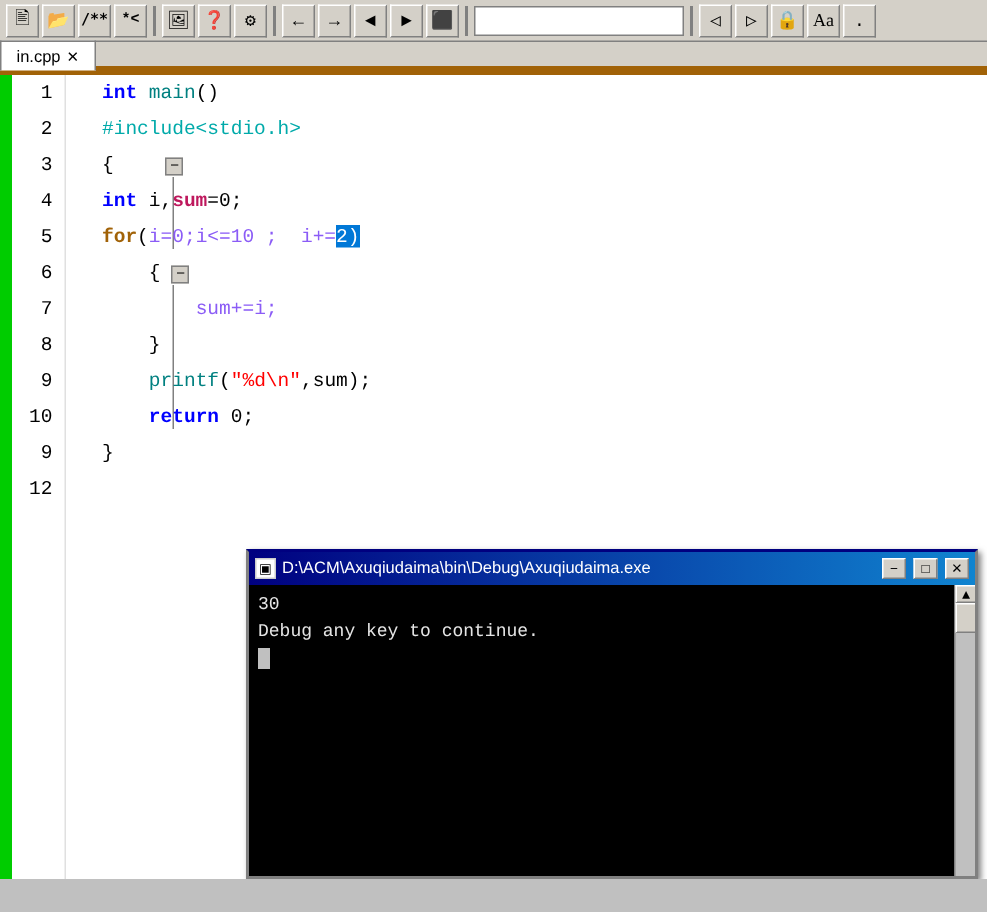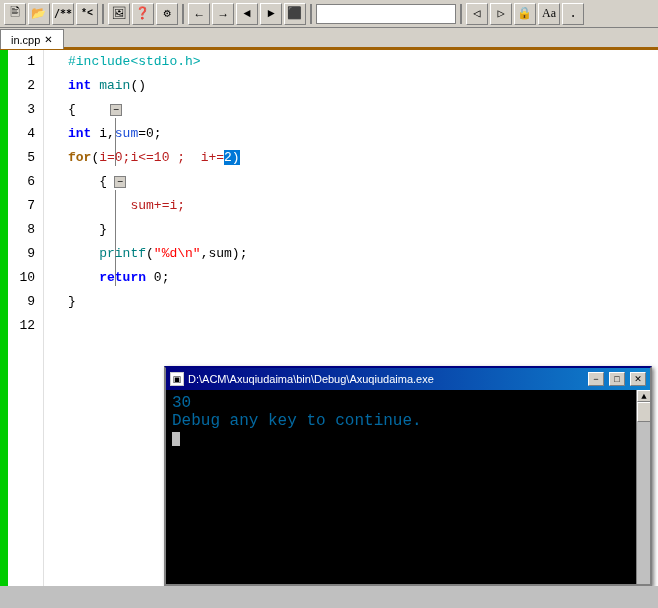--- a/index.html
+++ b/index.html
@@ -44,23 +44,23 @@
       width: 140px;
       height: 20px;
       background: white;
       border: 1px solid #808080;
     }
 
     
     .tab-bar {
       background: #d4d0c8;
       display: flex;
-      align-items: flex-start;
+      align-items: center;
       height: 22px;
-      border-bottom: 3px solid #a16207;
+      border-bottom: 6px solid #a16207;
     }
     .tab {
       background: #d4d0c8;
       border: 1px solid #808080;
       border-bottom: none;
       padding: 2px 10px;
       font-size: 11px;
       font-family: Arial, sans-serif;
       height: 20px;
       display: flex;
@@ -145,21 +145,21 @@
       cursor: pointer;
       font-family: Arial, sans-serif;
     }
 
     
     .kw { color: #0000ff; font-weight: bold; }
     .kw2 { color: #a16207; font-weight: bold; }
     .include { color: #00aaaa; }
     .str { color: #ff0000; }
     .fn { color: #008080; }
-    .normal { color: #b91c1c; }
+    .normal { color: #8b5cf6; }
     .highlight-bg {
       background: #0078d7;
       color: white;
     }
 
     
     .console-window {
       position: absolute;
       bottom: 0;
       left: 120px;
@@ -212,23 +212,23 @@
       font-size: 9px;
       color: #000;
       cursor: pointer;
       margin-left: 1px;
       font-family: Arial, sans-serif;
     }
     .console-body {
       background: #000000;
       flex: 1;
       padding: 4px 6px;
-      color: #0369a1;
+      color: #e5e5e5;
       font-family: 'Courier New', monospace;
-      font-size: 16px;
+      font-size: 12px;
       line-height: 18px;
       overflow: hidden;
       display: flex;
       flex-direction: column;
     }
     .console-scrollbar {
       width: 14px;
       background: #c0c0c0;
       border-left: 1px solid #808080;
       display: flex;
@@ -305,40 +305,40 @@
     <div>9</div>
     <div>10</div>
     <div>9</div>
     <div>12</div>
   </div>
 
   <div class="code-area">
 
     <div class="code-line">
       <span class="fold-col">&nbsp;</span>
+      <span><span class="kw">int</span> <span class="fn">main</span>()</span>
+    </div>
+
+    <div class="code-line">
+      <span class="fold-col">&nbsp;</span>
       <span><span class="include">#include&lt;stdio.h&gt;</span></span>
     </div>
 
     <div class="code-line">
-      <span class="fold-col">&nbsp;</span>
-      <span><span class="kw">int</span> <span class="fn">main</span>()</span>
-    </div>
-
-    <div class="code-line">
       <span class="fold-col">
         <span class="fold-icon">−</span>
       </span>
       <span>{</span>
     </div>
 
     <div class="code-line">
       <span class="fold-col">
         <span style="display:inline-block;width:1px;height:24px;background:#808080;margin-left:5px;"></span>
       </span>
-      <span><span class="kw">int</span> i,<span style="color:#1d4ed8;font-weight:normal;">sum</span>=0;</span>
+      <span><span class="kw">int</span> i,<span style="color:#be185d;font-weight:bold;">sum</span>=0;</span>
     </div>
 
     <div class="code-line">
       <span class="fold-col">
         <span style="display:inline-block;width:1px;height:24px;background:#808080;margin-left:5px;"></span>
       </span>
       <span><span class="kw2">for</span>(<span class="normal">i=0;i&lt;=10 ;  i+=</span><span class="highlight-bg">2)</span></span>
     </div>
 
     <div class="code-line">

